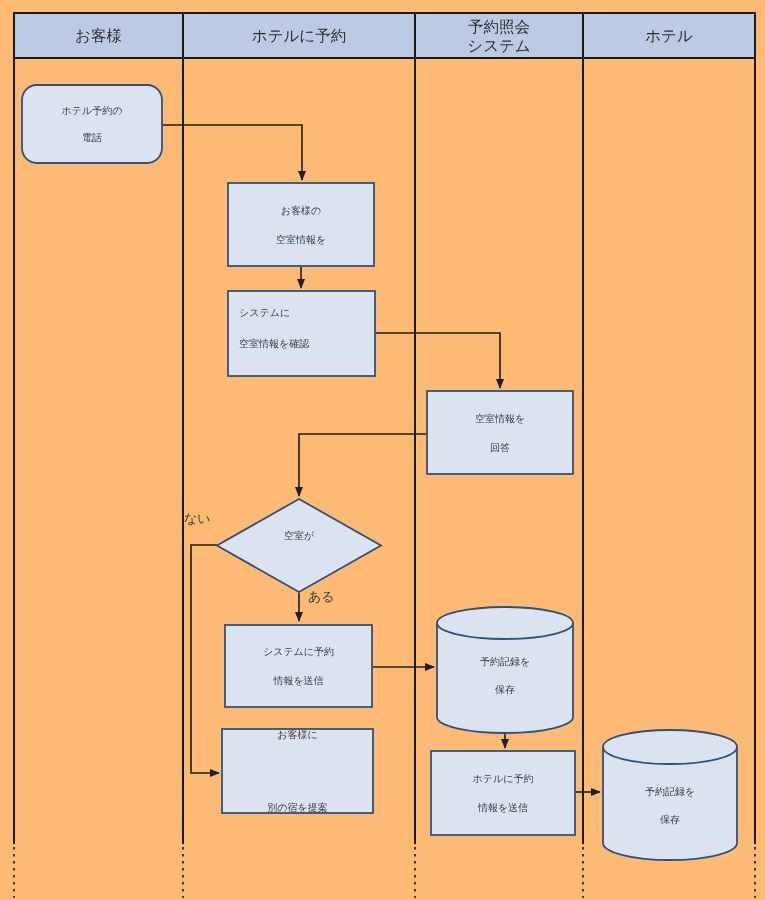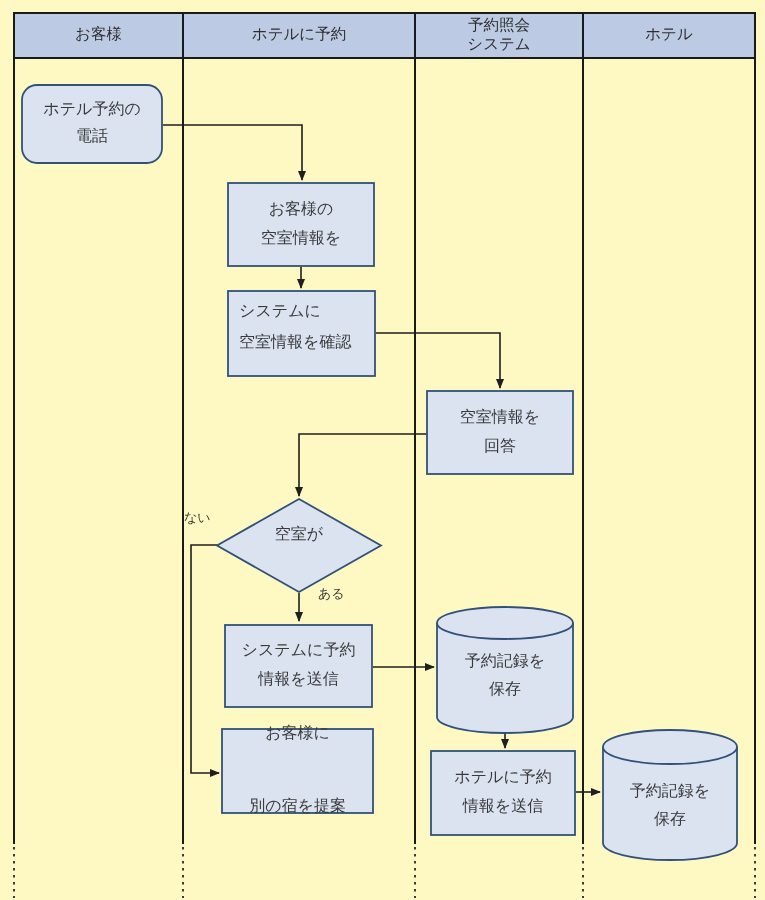--- a/index.html
+++ b/index.html
@@ -1,30 +1,30 @@
 <!DOCTYPE html>
 <html><head>
 <meta charset="utf-8">
 <style>
   html,body{margin:0;padding:0;background:#ffffff;}
   .canvas{
     position:relative;
     width:765px;height:900px;
-    background:#fef9c3;
-    font-family:Liberation Mono, monospace;
+    background:#fdba74;
+    font-family:Liberation Sans, sans-serif;
     color:#3a3a3a;
     overflow:hidden;
   }
   svg.layer{position:absolute;left:0;top:0;width:765px;height:900px;}
   .lbl{
     position:absolute;
     display:flex;flex-direction:column;
     align-items:center;justify-content:center;
     text-align:center;
-    font-size:16px;line-height:29px;
+    font-size:10px;line-height:29px;
     color:#3a3a3a;
     pointer-events:none;
     white-space:nowrap;
   }
   .hdr{
     font-size:15.5px;line-height:19px;color:#2e2e2e;
   }
   .left-align{
     align-items:flex-start;justify-content:flex-start;
     text-align:left;padding:6px 0 0 11px;box-sizing:border-box;line-height:31px;
@@ -123,21 +123,21 @@
     <span>回答</span>
   </div>
 
   <div class="lbl" style="left:217px;top:514px;width:164px;height:42px;">
     <span>空室が</span>
   </div>
 
   <div class="lbl edge-lbl" style="left:184px;top:509px;width:36px;height:24px;justify-content:flex-start;align-items:flex-start;text-align:left;">
     <span>ない</span>
   </div>
-  <div class="lbl edge-lbl" style="left:318px;top:585px;width:44px;height:22px;justify-content:flex-start;align-items:flex-start;text-align:left;">
+  <div class="lbl edge-lbl" style="left:308px;top:585px;width:44px;height:22px;justify-content:flex-end;align-items:flex-start;text-align:left;">
     <span>ある</span>
   </div>
 
   <div class="lbl" style="left:225px;top:625px;width:147px;height:82px;">
     <span>システムに予約</span>
     <span>情報を送信</span>
   </div>
 
   <div class="lbl" style="left:437px;top:648px;width:136px;height:56px;line-height:28px;">
     <span>予約記録を</span>

